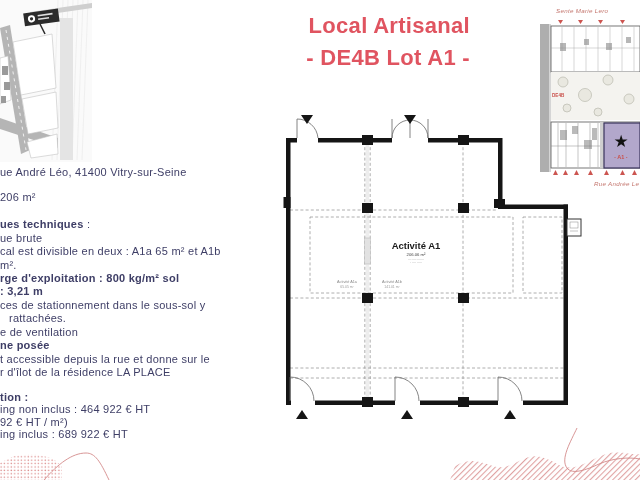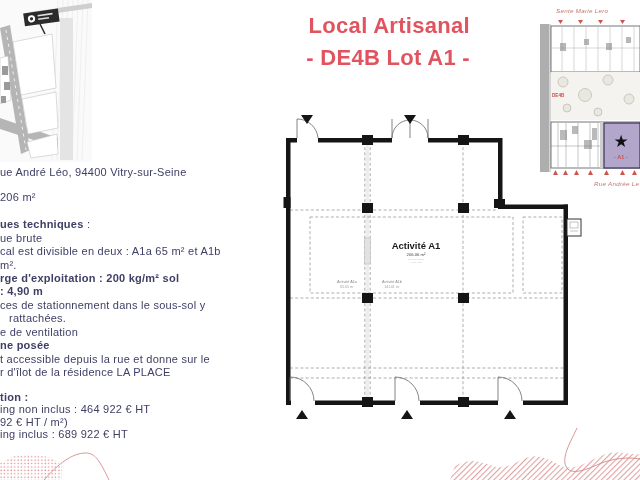--- a/index.html
+++ b/index.html
@@ -33,28 +33,28 @@
 </style>
 </head>
 <body>
 
 <div class="title">
   <div>Local Artisanal</div>
   <div>- DE4B Lot A1 -</div>
 </div>
 
 <div class="lp">
-  <div class="line" style="top:166px">ue André Léo, 94400 Vitry-sur-Seine</div>
+  <div class="line" style="top:166px">ue André Léo, 41400 Vitry-sur-Seine</div>
   <div class="line" style="top:191px">206 m²</div>
   <div class="line" style="top:218px"><span class="b">ues techniques</span><span> :</span></div>
   <div class="line" style="top:232px">ue brute</div>
   <div class="line" style="top:245px">cal est divisible en deux : A1a 65 m² et A1b</div>
   <div class="line" style="top:259px">m².</div>
-  <div class="line b" style="top:272px">rge d'exploitation : 200 kg/m² sol</div>
-  <div class="line b" style="top:285px">: 4,90 m</div>
+  <div class="line b" style="top:272px">rge d'exploitation : 800 kg/m² sol</div>
+  <div class="line b" style="top:285px">: 3,21 m</div>
   <div class="line" style="top:299px">ces de stationnement dans le sous-sol y</div>
   <div class="line" style="top:312px;left:9px">rattachées.</div>
   <div class="line" style="top:326px">e de ventilation</div>
   <div class="line b" style="top:339px">ne posée</div>
   <div class="line" style="top:366px">r d'îlot de la résidence LA PLACE</div>
   <div class="line" style="top:353px">t accessible depuis la rue et donne sur le</div>
   <div class="line b" style="top:391px">tion :</div>
   <div class="line" style="top:403px">ing non inclus : 464 922 € HT</div>
   <div class="line" style="top:416px">92 € HT / m²)</div>
   <div class="line" style="top:428px">ing inclus : 689 922 € HT</div>

